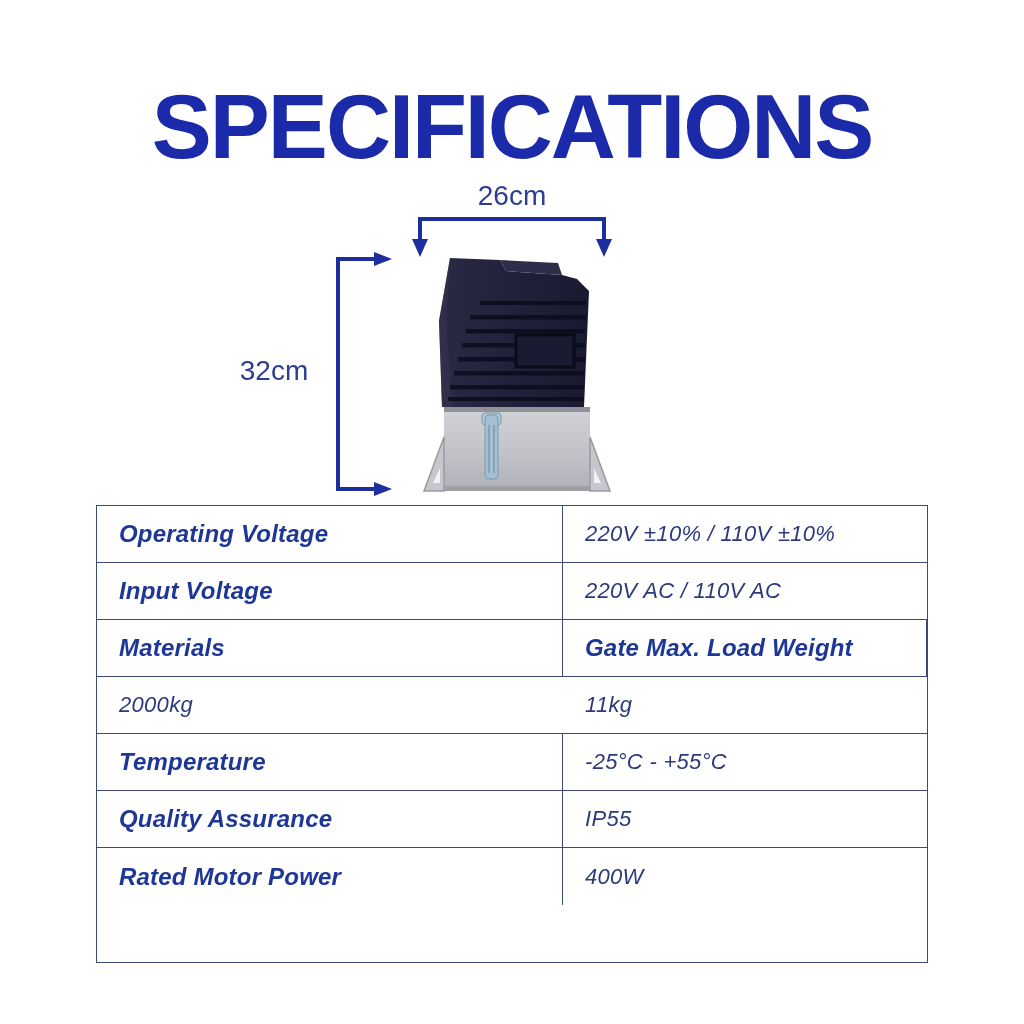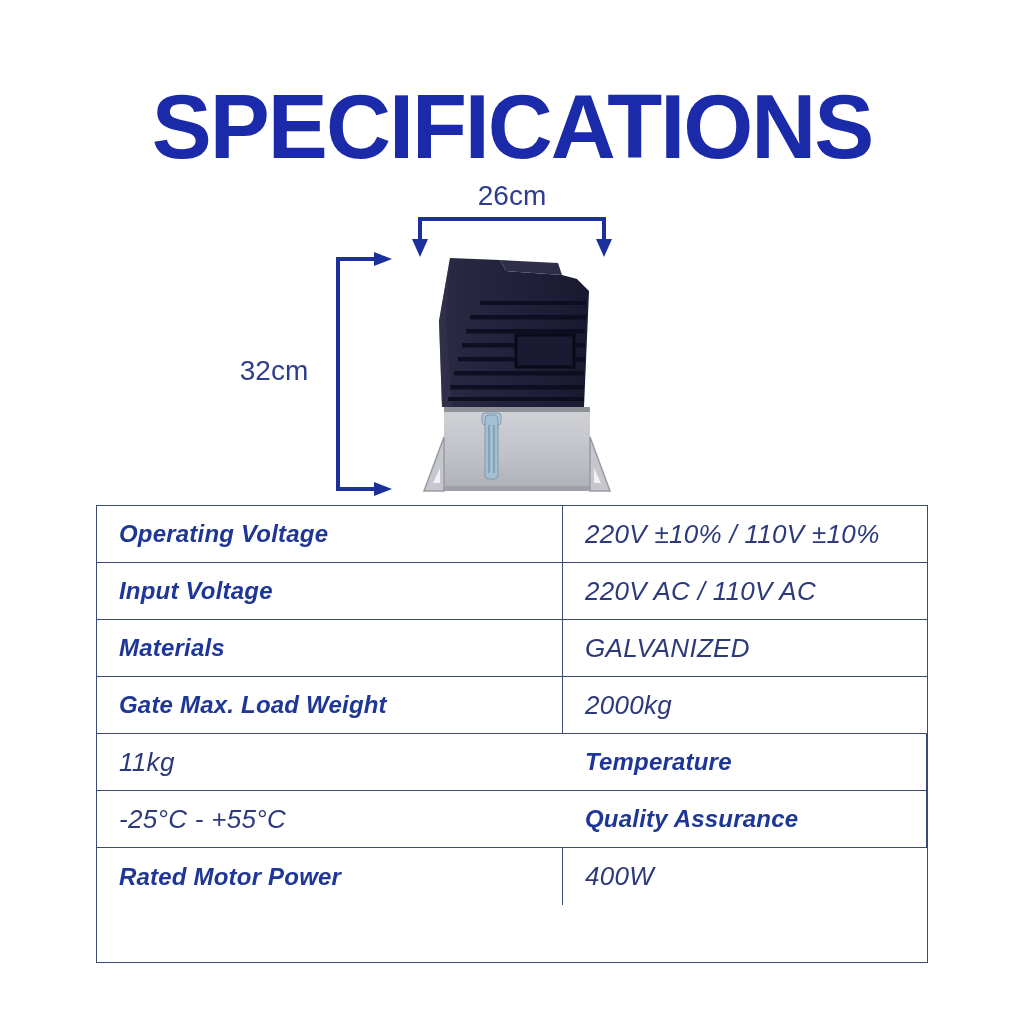--- a/index.html
+++ b/index.html
@@ -29,21 +29,21 @@
     position:absolute;left:96px;top:505px;width:832px;height:458px;
     display:grid;grid-template-columns:466px 1fr;grid-auto-rows:57px;
     border:1.5px solid var(--border);background:var(--bg);
   }
   .cell{display:flex;align-items:center;border-bottom:1.5px solid var(--border);font-style:italic;}
   .cell.last{border-bottom:none;}
   .cell.label{
     padding-left:22px;font-weight:bold;font-size:24px;color:var(--label);
     border-right:1.5px solid var(--border);letter-spacing:0.2px;
   }
-  .cell.value{padding-left:22px;font-size:26px;color:var(--value);letter-spacing:0.3px;}
+  .cell.value{padding-left:22px;font-size:22px;color:var(--value);letter-spacing:0.3px;}
 </style>
 </head>
 <body>
 
 <div class="canvas">
 
   <div class="page-title">SPECIFICATIONS</div>
 
   <svg class="diagram-svg" viewBox="0 0 460 330">
     <defs>
@@ -111,24 +111,24 @@
       <rect x="286" y="160" width="58" height="32" fill="#1a1a32" stroke="#0a0a18" stroke-width="3"></rect>
     </g>
   </svg>
 
   <div class="spec-table">
     <div class="cell label">Operating Voltage</div>
     <div class="cell value">220V ±10% / 110V ±10%</div>
     <div class="cell label">Input Voltage</div>
     <div class="cell value">220V AC / 110V AC</div>
     <div class="cell label">Materials</div>
-    <div class="cell value">GALVANIZED</div>
     <div class="cell label">Gate Max. Load Weight</div>
     <div class="cell value">2000kg</div>
     <div class="cell value">11kg</div>
     <div class="cell label">Temperature</div>
     <div class="cell value">-25°C - +55°C</div>
     <div class="cell label">Quality Assurance</div>
+    <div class="cell value">IP55</div>
     <div class="cell label last">Rated Motor Power</div>
     <div class="cell value last">400W</div>
   </div>
 
 </div>
 
 </body></html>

